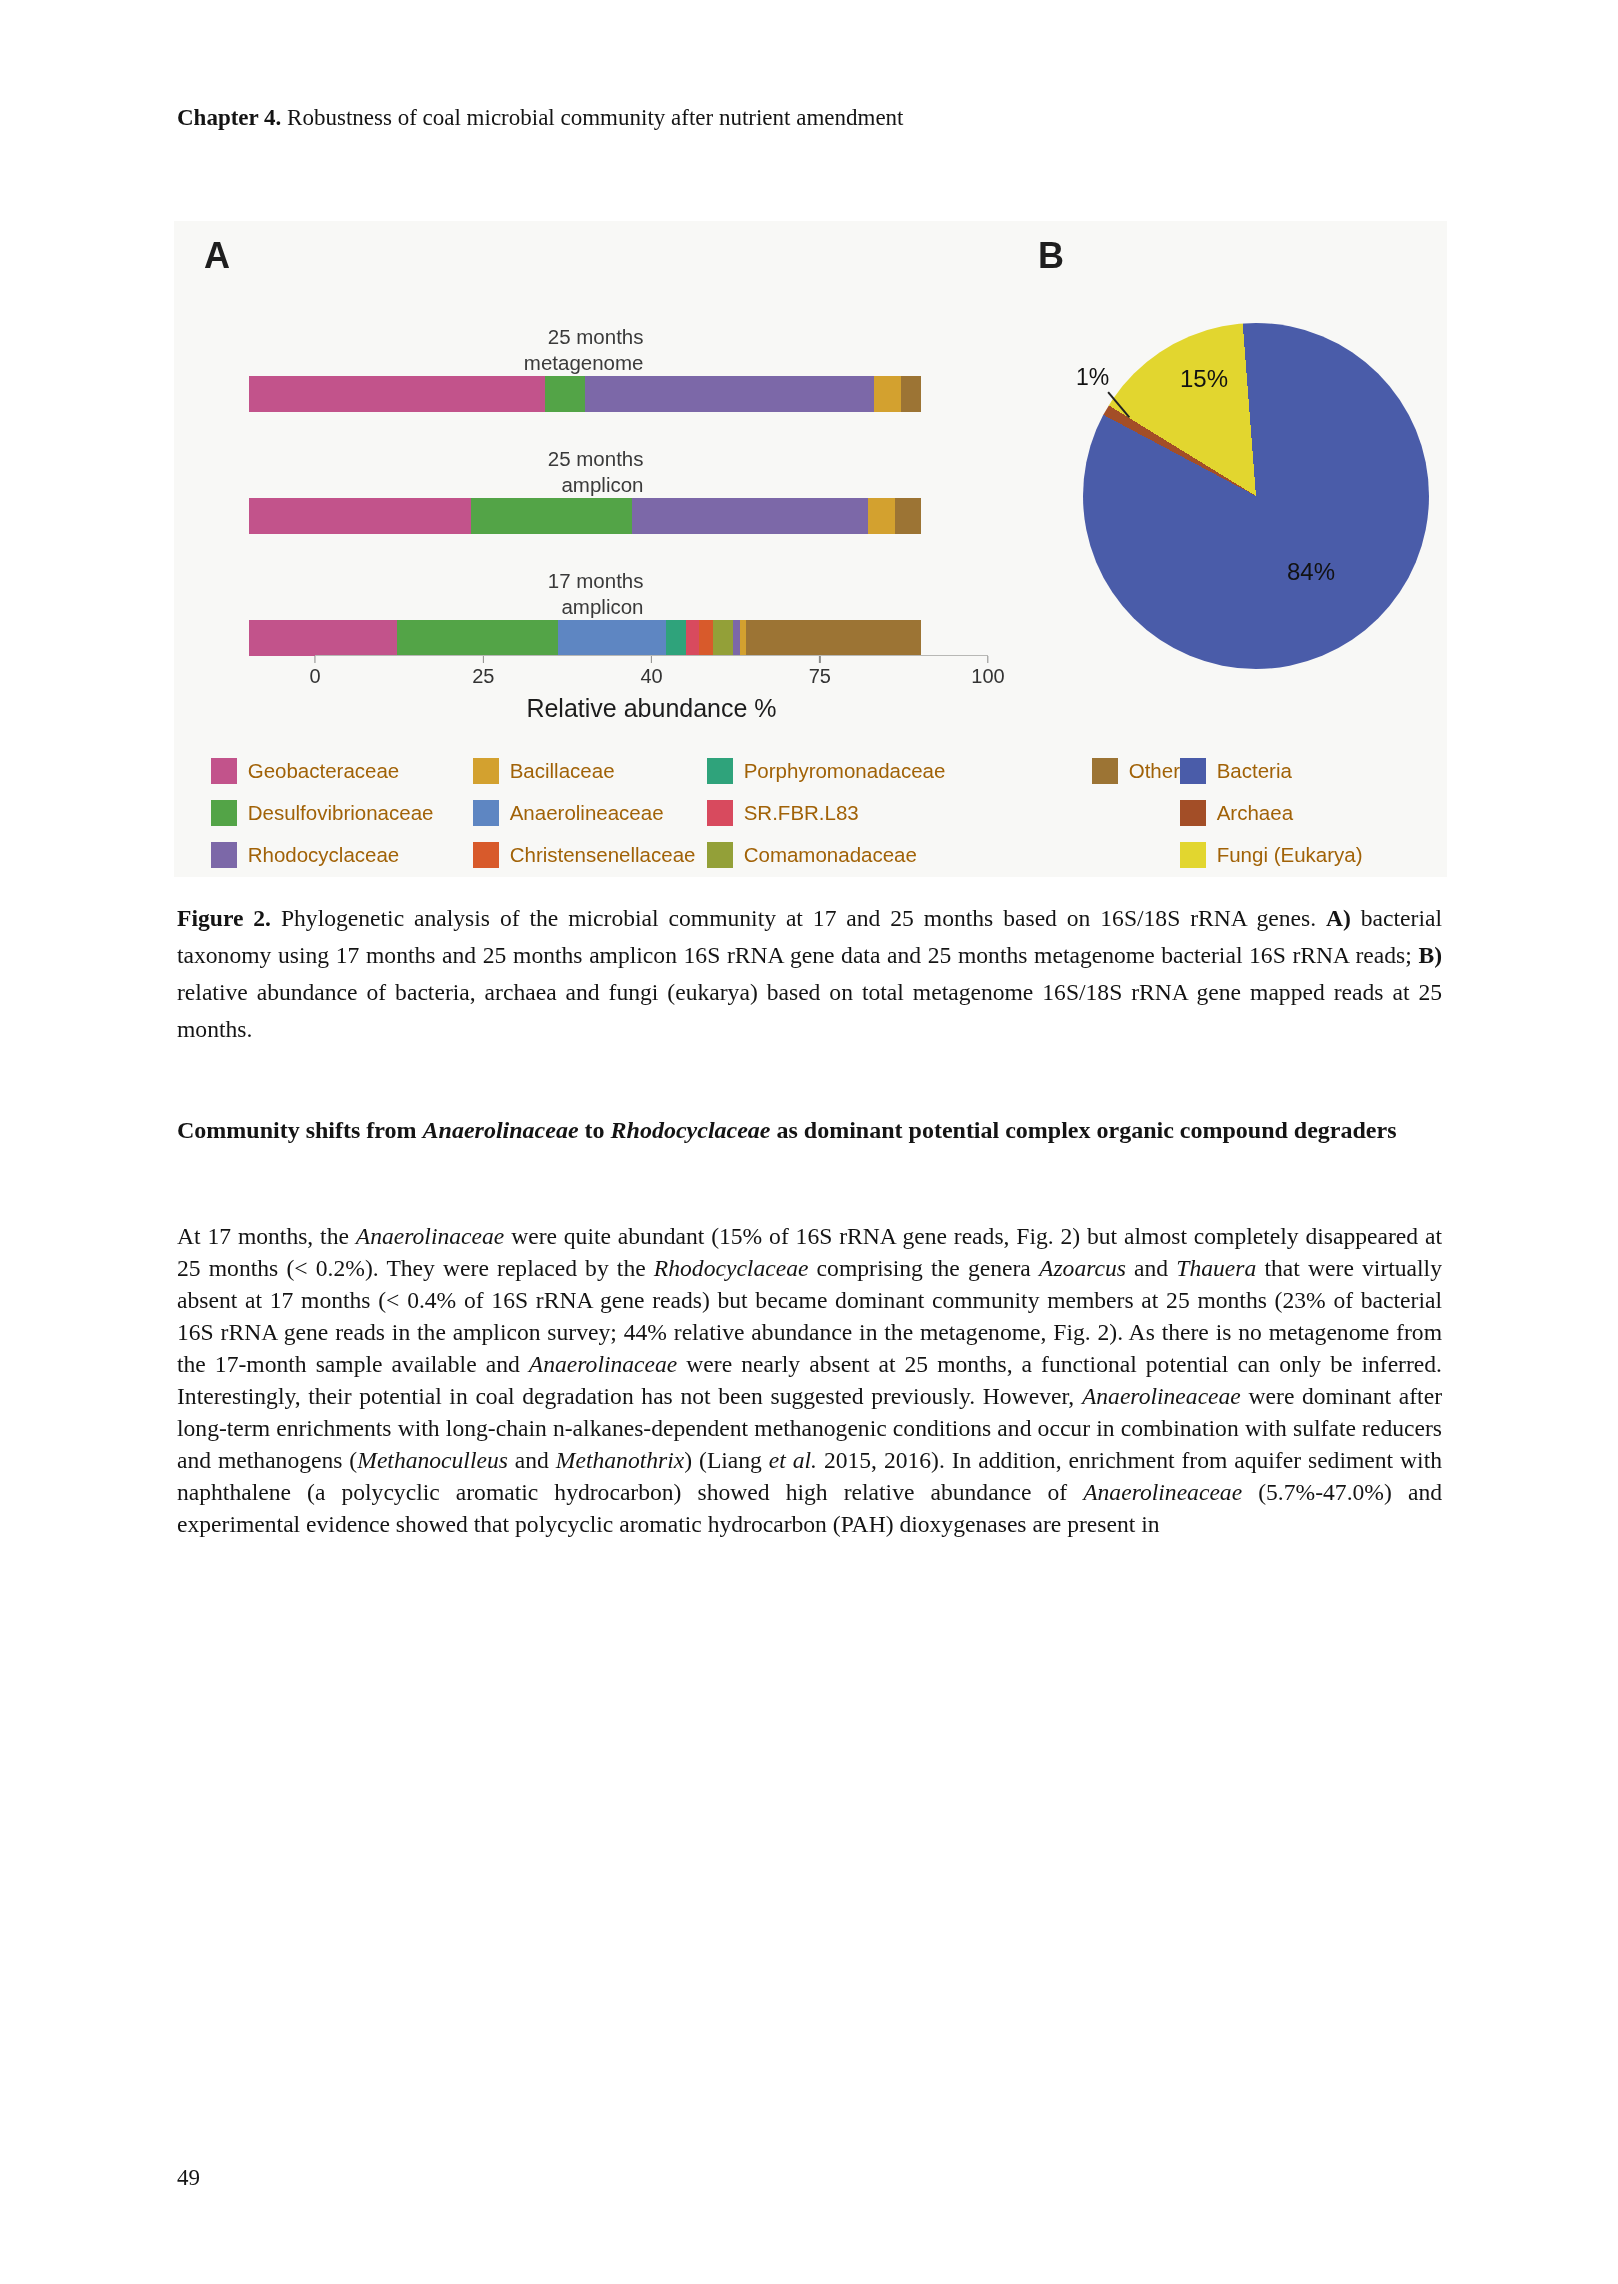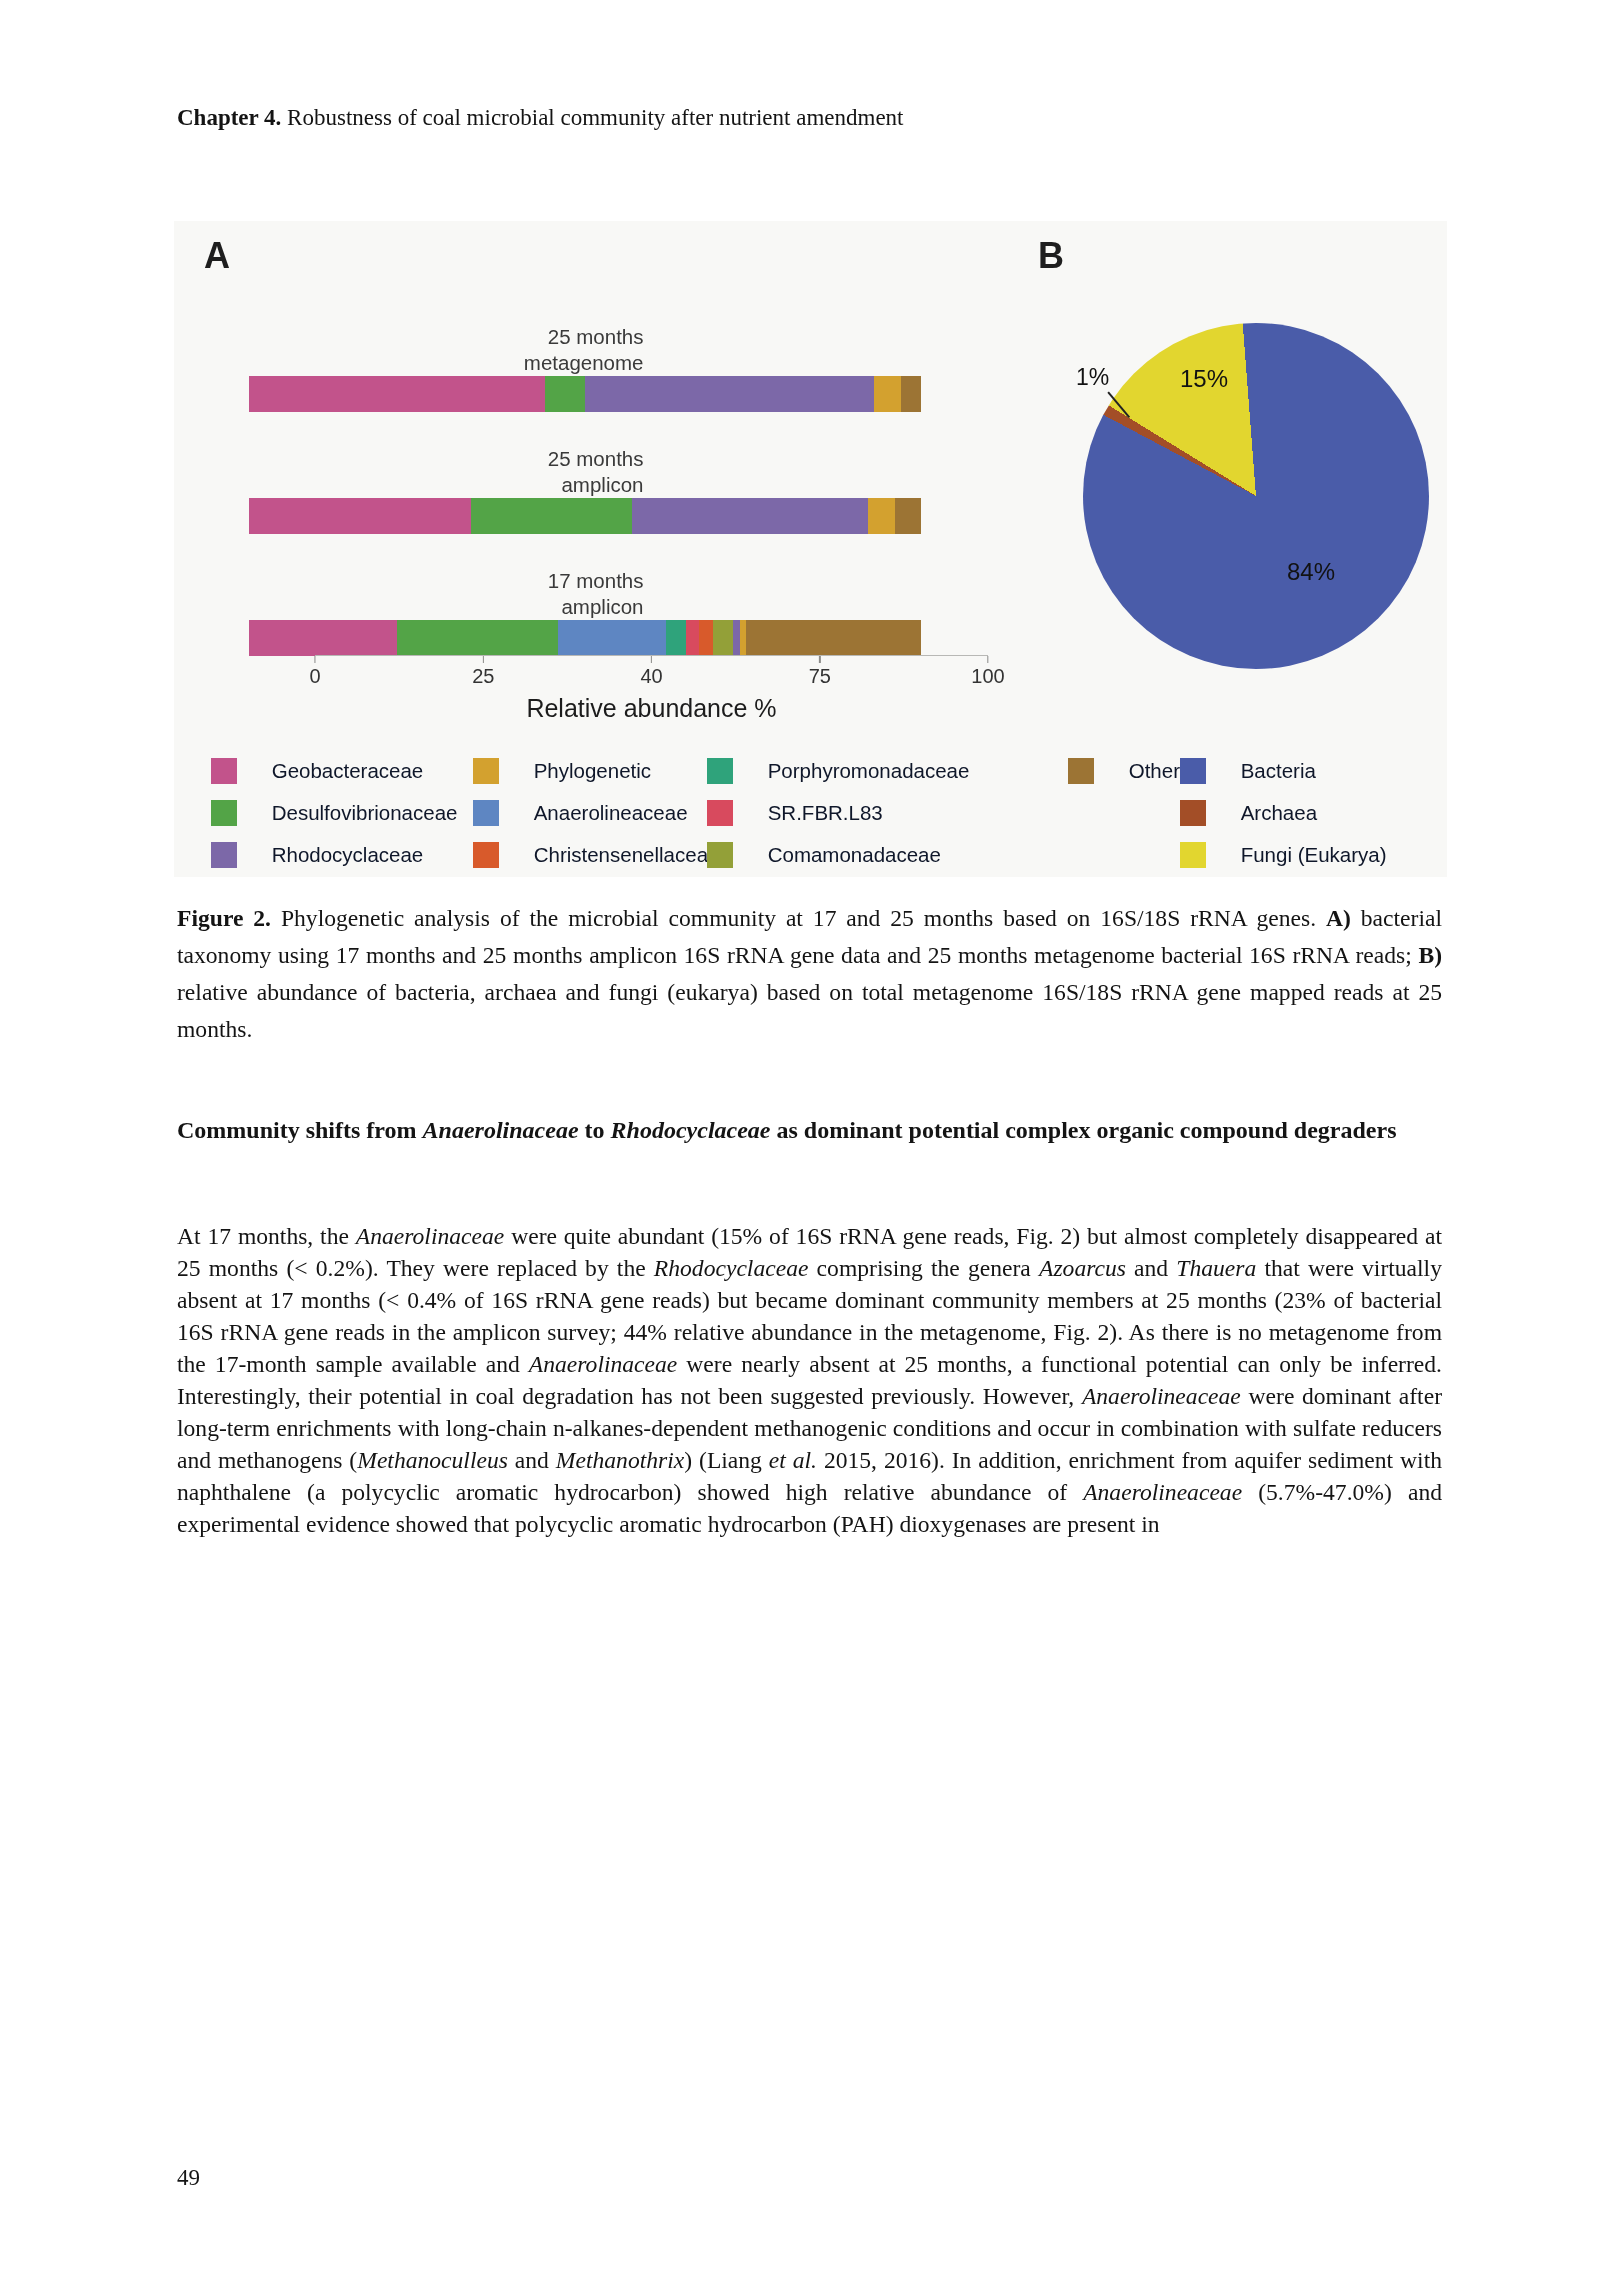--- a/index.html
+++ b/index.html
@@ -44,21 +44,21 @@
   
   .legend { position:absolute; left:37px; top:537px; display:flex; }
   .legend-col { display:flex; flex-direction:column; }
   .legend-col:nth-child(1){ width:262px; }
   .legend-col:nth-child(2){ width:234px; }
   .legend-col:nth-child(3){ width:270px;justify-content:flex-end; }
   .legend-col:nth-child(4){ width:203px;align-items:flex-end; }
   .legend-col:nth-child(5){ width:228px; }
   .legend-item { display:flex; align-items:center; height:26px; margin-bottom:16px; }
   .legend-swatch { width:26px; height:26px; flex:0 0 26px; margin-right:10.7px; }
-  .legend-label { font-size:20.5px; color:#0f172a; white-space:nowrap;margin-left:24px; }
+  .legend-label { font-size:20.5px; color:#a16207; white-space:nowrap; }
 
   
   .caption { position:absolute; left:177px; top:900px; width:1265px; font-size:23.6px; line-height:37px; text-align:justify; }
   .section-heading { position:absolute; left:177px; top:1101px; width:1265px; font-size:24px; line-height:58px; font-weight:bold; text-align:justify; }
   .body-paragraph { position:absolute; left:177px; top:1220px; width:1265px; font-size:23.6px; line-height:32px; text-align:justify; }
   .page-number { position:absolute; left:177px; top:2165px; font-size:23px; }
 </style>
 </head>
 <body>
 
@@ -152,21 +152,21 @@
             <span class="legend-label">Desulfovibrionaceae</span>
           </div>
           <div class="legend-item">
             <span class="legend-swatch" style="background: rgb(124, 104, 168);"></span>
             <span class="legend-label">Rhodocyclaceae</span>
           </div>
         </div>
         <div class="legend-col">
           <div class="legend-item">
             <span class="legend-swatch" style="background: rgb(211, 161, 47);"></span>
-            <span class="legend-label">Phylogenetic</span>
+            <span class="legend-label">Bacillaceae</span>
           </div>
           <div class="legend-item">
             <span class="legend-swatch" style="background: rgb(94, 134, 194);"></span>
             <span class="legend-label">Anaerolineaceae</span>
           </div>
           <div class="legend-item">
             <span class="legend-swatch" style="background: rgb(216, 90, 43);"></span>
             <span class="legend-label">Christensenellaceae</span>
           </div>
         </div>

